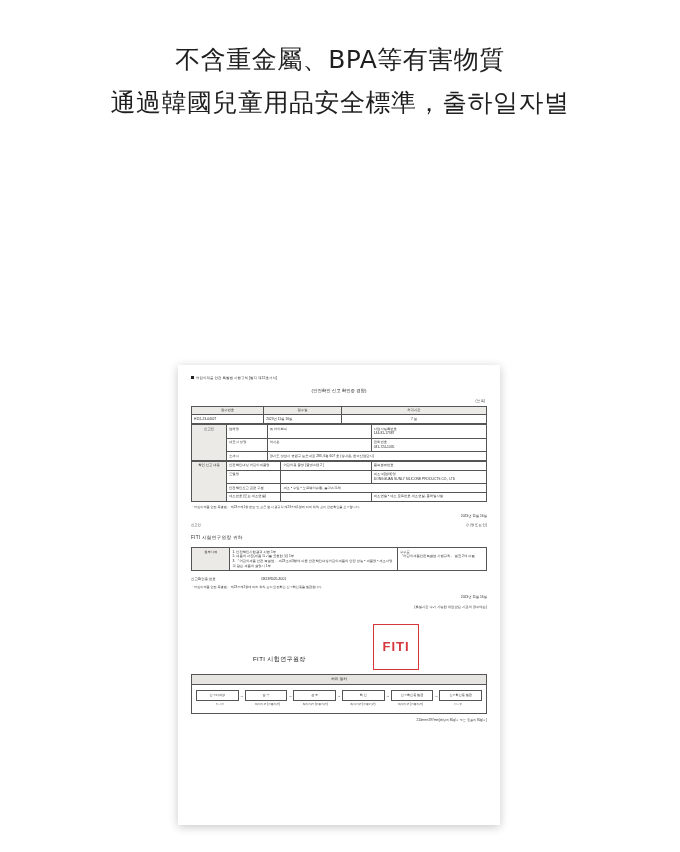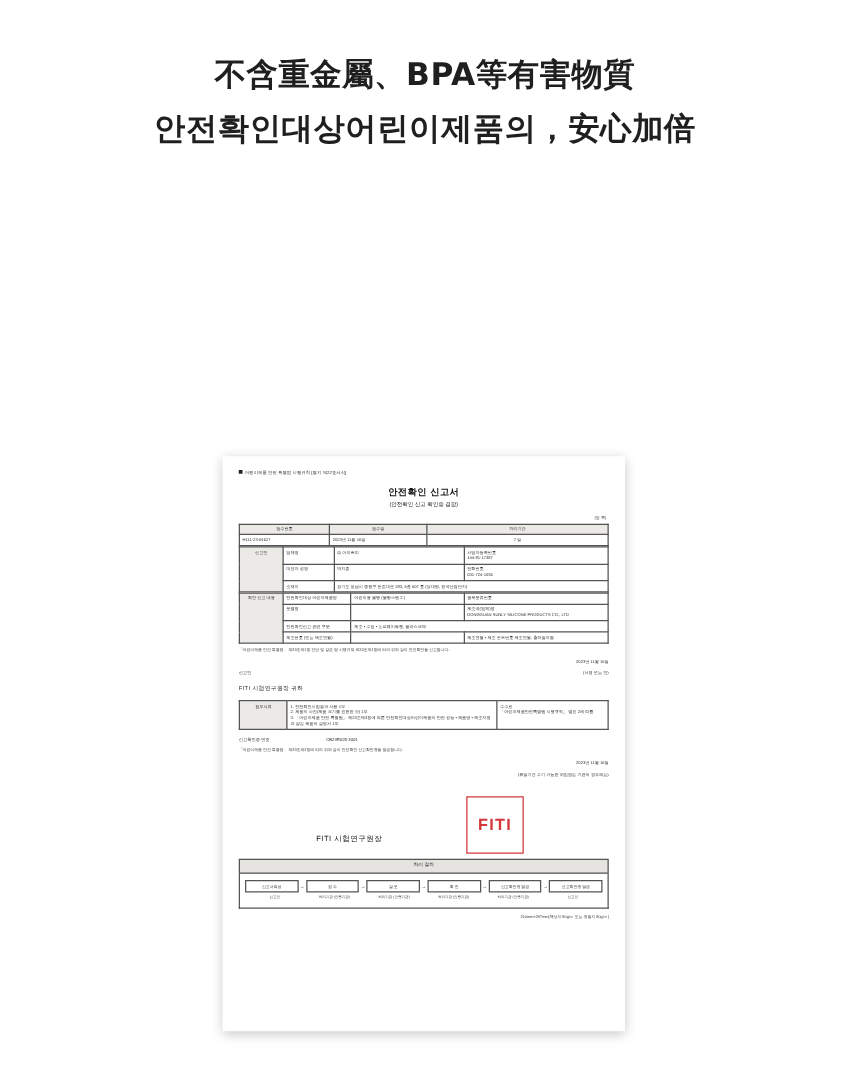--- a/index.html
+++ b/index.html
@@ -51,21 +51,21 @@
   
   .subhead {
     margin-top: 38px;
     text-align: center;
     color: #1f1f1f;
     font-size: 25px;
     line-height: 1.72;
     letter-spacing: 0.5px;
     font-family: "DejaVu Sans", "Liberation Sans", sans-serif;
   }
-  .subhead div { white-space: nowrap; font-weight: bold; }
+  .subhead div { white-space: nowrap; }
 
   
   .cert-frame {
     position: absolute;
     left: 178px;
     top: 327px;
     width: 322px;
     height: 460px;
     background: #ffffff;
     box-shadow: 0 2px 9px rgba(0,0,0,0.22);
@@ -249,31 +249,30 @@
   }
 </style>
 </head>
 <body>
 
 <div class="page">
 
 
   <div class="subhead">
     <div>不含重金屬、BPA等有害物質</div>
-    <div>안전확인대상어린이제품의，安心加倍</div>
+    <div>通過韓國兒童用品安全標準，출하일자별</div>
   </div>
 
   <div class="cert-frame">
     <div class="cert-inner">
 
       <div class="c-topnote">
         <span class="sq"></span><span>어린이제품 안전 특별법 시행규칙 [별지 제22호서식]</span>
       </div>
 
-      <div class="c-title">안전확인 신고서</div>
       <div class="c-subtitle">(안전확인 신고 확인증 겸함)</div>
       <div class="c-pagemark">(앞 쪽)</div>
 
       <table class="c-tbl">
         <tbody>
             <tr>
           <td class="lbl" style="width:24%">접수번호</td>
           <td class="lbl" style="width:26%">접수일</td>
           <td class="lbl" style="width:50%">처리기간</td>
         </tr>

